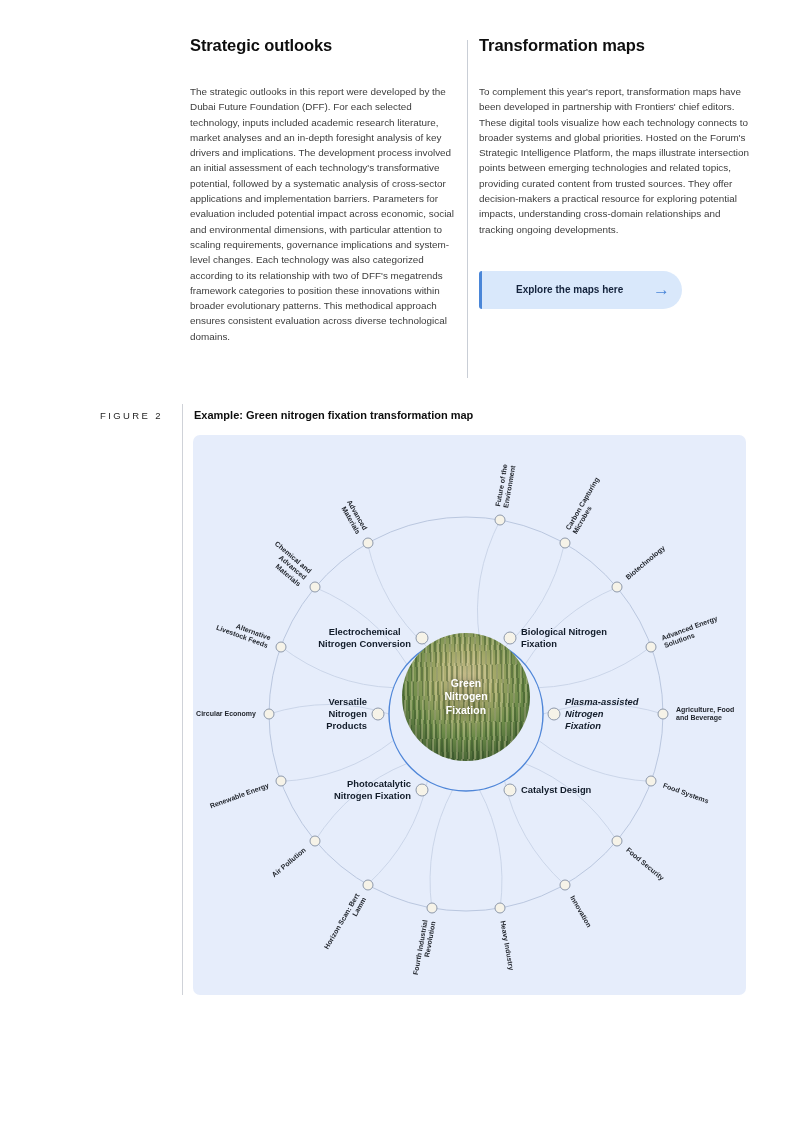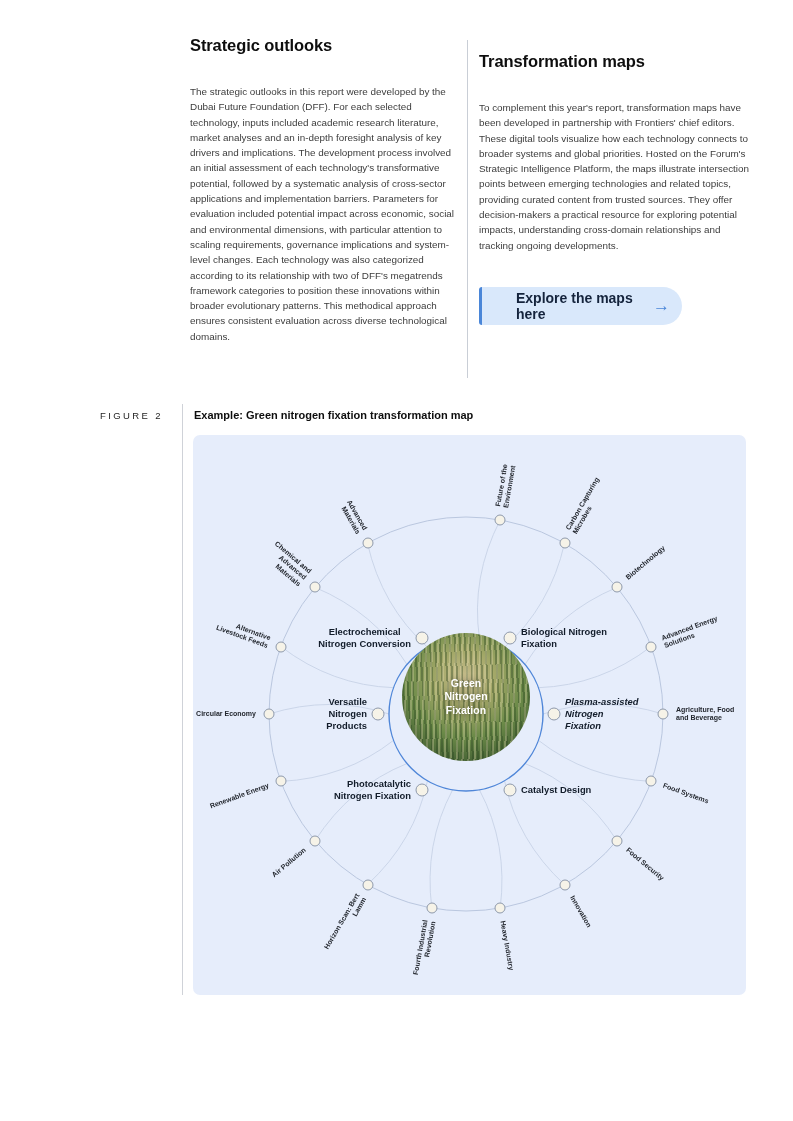--- a/index.html
+++ b/index.html
@@ -3,31 +3,31 @@
 <meta charset="utf-8">
 <style>
   html,body { margin:0; padding:0; background:#ffffff; }
   .page {
     position:relative; width:793px; height:1006px; background:#ffffff;
     font-family:"Liberation Sans", sans-serif; overflow:hidden; color:#222;
   }
   
   .col { position:absolute; top:36px; width:272px; }
   .col-left { left:190px; }
-  .col-right { left:479px;margin-top:16px; }
+  .col-right { left:479px; }
   .col h2 { margin:0; font-size:16.5px; font-weight:bold; color:#0e0e0e; letter-spacing:-0.1px; }
   .col p { margin:29px 0 0 0; font-size:9.9px; line-height:15.3px; color:#3c3c3c; }
   .divider-v { position:absolute; left:467px; top:40px; width:1px; height:338px; background:#c9ced6; }
 
   .cta {
     margin-top:34px; display:flex; align-items:center; width:203px; height:38px;
     background:#d9e8fb; border-left:3px solid #4a86d8;
     border-radius:3px 19px 19px 3px; box-sizing:border-box; padding:0 12px; cursor:pointer;
   }
-  .cta-label { font-size:14px; font-weight:bold; color:#14233c;padding-left:22px; }
+  .cta-label { font-size:10px; font-weight:bold; color:#14233c;padding-left:22px; }
   .cta-arrow { margin-left:auto; color:#4a86d8; font-size:17px; font-weight:bold; line-height:1; }
 
   
   .fig-label { position:absolute; left:100px; top:410px; font-size:9.5px; letter-spacing:2.4px; color:#1f1f1f; }
   .fig-rule  { position:absolute; left:182px; top:404px; width:1px; height:591px; background:#cfd2d8; }
   .fig-title { position:absolute; left:194px; top:409px; font-size:11px; font-weight:bold; color:#0e0e0e; }
 
   
   .map { position:absolute; left:193px; top:435px; width:553px; height:560px; background:#e6edfb; border-radius:7px; }
   .map svg { position:absolute; left:0; top:0; }

